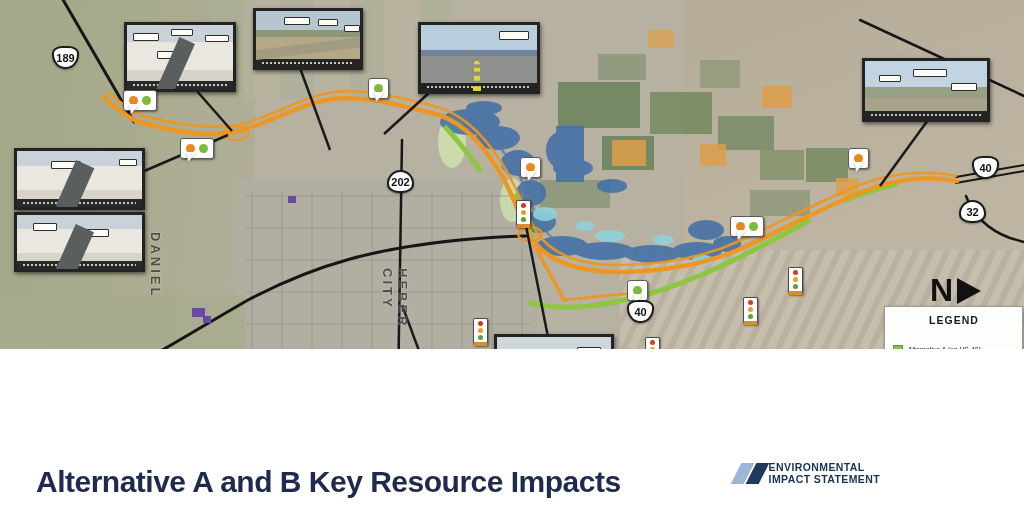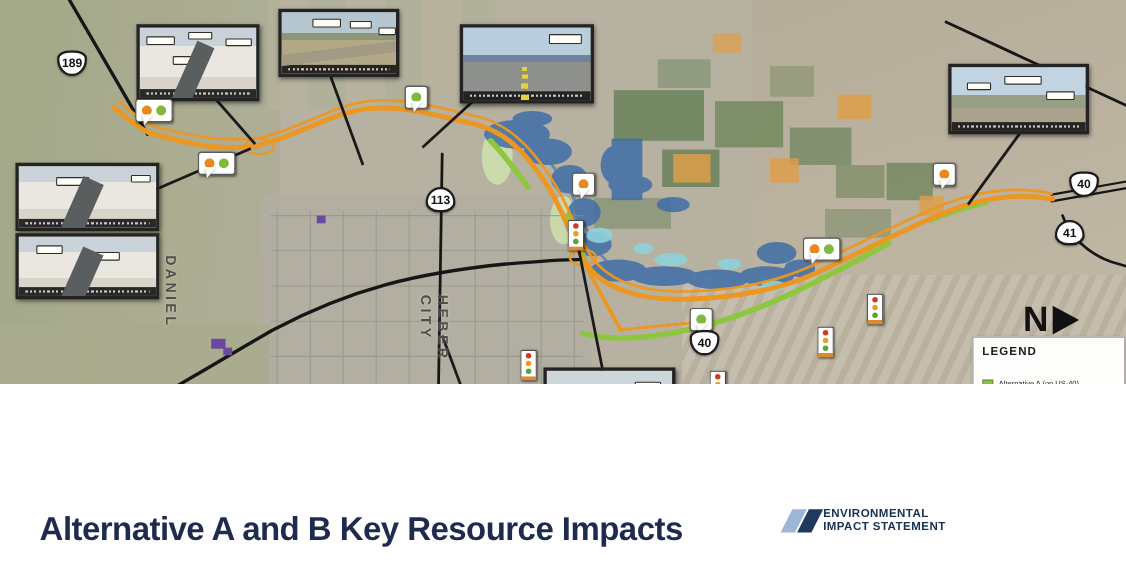--- a/index.html
+++ b/index.html
@@ -71,37 +71,37 @@
 
   
   .north { position:absolute; display:flex; align-items:center; color:#111; }
   .north .n { font-size:32px; font-weight:bold; }
   .north .tri { width:0; height:0; border-top:13px solid transparent; border-bottom:13px solid transparent;
       border-left:24px solid #111; margin-left:4px; }
 
   
   .legend { position:absolute; left:884px; top:306px; width:139px; background:#fdfdfb;
       border:1px solid #9a9a92; box-shadow:1px 2px 4px rgba(0,0,0,.35); padding:7px 7px 8px 8px; }
-  .legend-title { text-align:left; font-weight:bold; font-size:10.5px; letter-spacing:1px; color:#1a1a1a; margin-bottom:19px; }
+  .legend-title { text-align:center; font-weight:bold; font-size:10.5px; letter-spacing:1px; color:#1a1a1a; margin-bottom:19px; }
   .lg-row { display:flex; align-items:center; gap:5px; margin-bottom:4.5px; }
   .sw { width:10px; height:10px; flex:0 0 auto; border:0.5px solid rgba(0,0,0,.25); }
   .sw-a { background:#8cbf4a; } .sw-b { background:#e0912c; } .sw-apa { background:#d7e4bc; }
   .sw-aqn { background:#a8dce3; } .sw-aqj { background:#7090c0; } .sw-ce { background:#e8a864; }
   .sw-hist { background:#6a51a3; }
   .sw-dots { border:none; width:14px; display:flex; gap:2px; align-items:center; }
   .sw-dots i { width:5px; height:5px; border-radius:50%; display:block; }
   .lg-label { font-size:6.8px; color:#222; line-height:1.15; }
 
   
   .footer { position:absolute; left:0; top:455px; width:896px; height:57px; background:#fff; }
   .footer-title { position:absolute; left:36px; top:10px; font-size:30px; font-weight:bold;
       color:#1e2b4e; letter-spacing:-0.5px; }
   .brand { position:absolute; right:16px; top:6px; width:185px; text-align:center; }
   .brand-top { font-size:13.5px; font-weight:bold; color:#4a7ab8; }
-  .brand-bottom { display:flex; align-items:center; justify-content:center; margin-top:1px; }
+  .brand-bottom { display:flex; align-items:center; justify-content:flex-end; margin-top:1px; }
   .brand-mark { display:flex; margin-right:5px; }
   .bm1,.bm2 { width:13px; height:21px; transform:skewX(-27deg); }
   .bm1 { background:#9db6d6; } .bm2 { background:#1e3a5f; margin-left:2px; }
   .brand-text { text-align:left; font-size:10.5px; font-weight:bold; color:#16324f; letter-spacing:.4px; line-height:1.1; }
 </style>
 </head>
 <body>
 
 <div class="page">
 
@@ -329,23 +329,23 @@
         <i class="sig-y"></i>
         <i class="sig-g"></i>
       </div>
     <div class="signal" style="left:473px; top:318px;">
         <i class="sig-r"></i>
         <i class="sig-y"></i>
         <i class="sig-g"></i>
       </div>
 
     <div class="shield us" style="left:52px;  top:46px;">189</div>
-    <div class="shield state" style="left:387px; top:170px;">113</div>
+    <div class="shield state" style="left:387px; top:170px;">202</div>
     <div class="shield us" style="left:972px; top:156px;">40</div>
-    <div class="shield state" style="left:959px; top:200px;">41</div>
+    <div class="shield state" style="left:959px; top:200px;">32</div>
     <div class="shield us" style="left:627px; top:300px;">40</div>
     <div class="shield us" style="left:122px; top:366px;">40</div>
 
     <div class="place-label" style="left:148px; top:232px;">DANIEL</div>
     <div class="place-label" style="left:380px; top:268px;">HEBER CITY</div>
 
     <div class="north" style="left:930px; top:272px;">
       <span class="n">N</span>
       <span class="tri"></span>
     </div>

